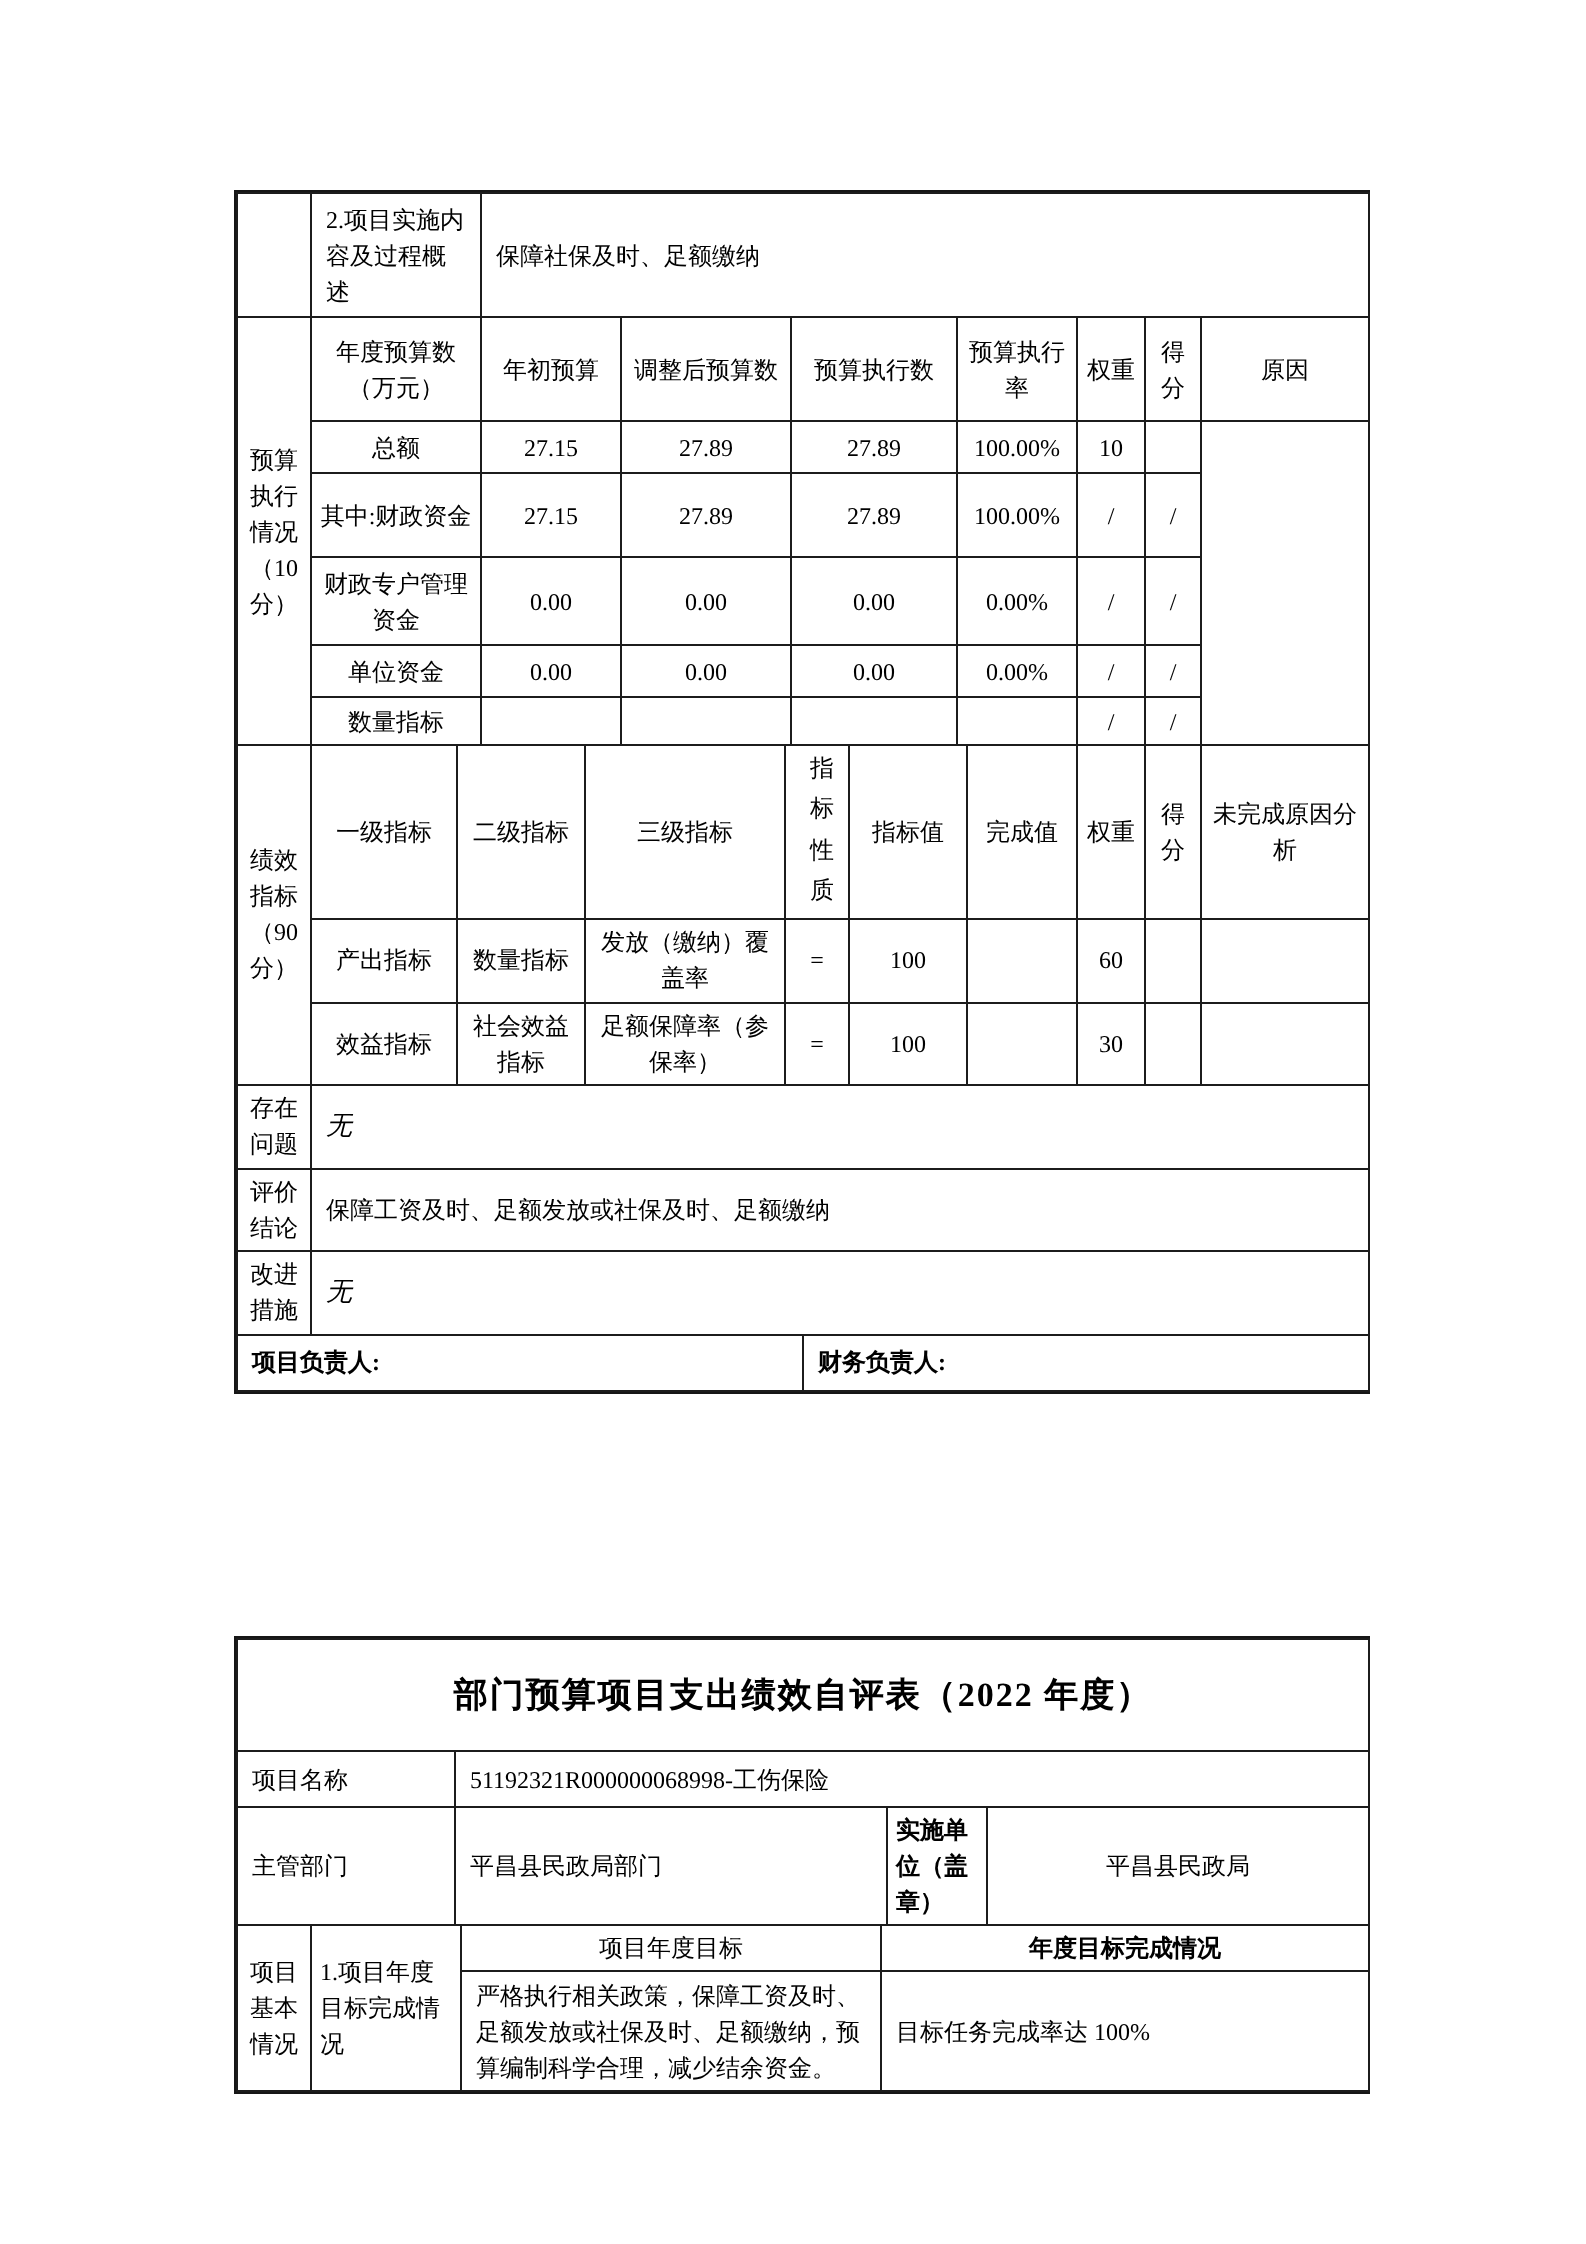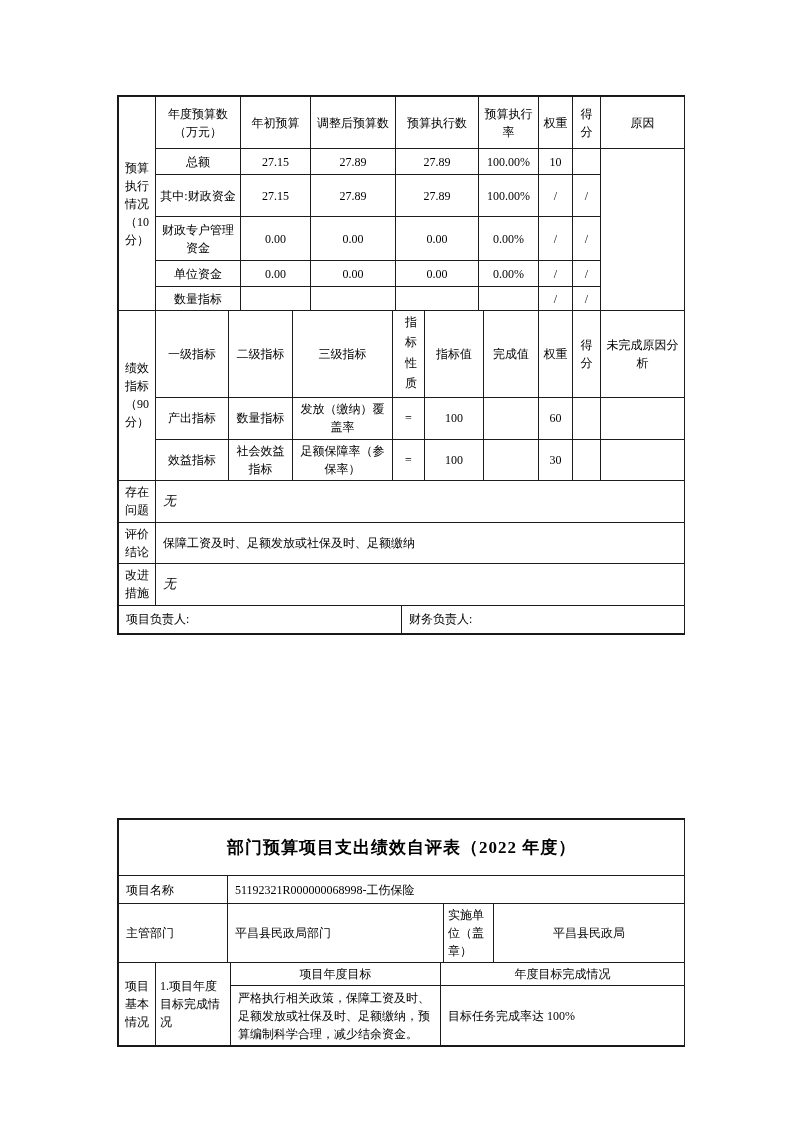--- a/index.html
+++ b/index.html
@@ -12,34 +12,48 @@
   #table1 { top:95px; width:566px; }
   #table2 { top:818px; width:566px; }
   table { border-collapse:collapse; table-layout:fixed; width:566px; margin-top:-1px; }
   table:first-child { margin-top:0; }
   td {
     border:1px solid #1c1c1c; font-size:12px; line-height:1.5;
     text-align:center; vertical-align:middle; padding:2px 3px;
     overflow:hidden; word-wrap:break-word;
   }
   .left  { text-align:left; padding:2px 7px; }
-  .bold  { font-weight:normal; }
+  .bold  { font-weight:bold; }
   .ital  { font-style:italic; font-size:13px; }
   .vert  { padding:2px 12px; word-break:break-all; line-height:1.7;font-family:Liberation Mono, monospace; }
   .title-cell { font-size:17px; font-weight:bold; letter-spacing:1px; }
   .pgnum { position:absolute; top:1022px; left:0; width:100%; text-align:center;
            font-size:12px; font-family:"Liberation Sans","DejaVu Sans",sans-serif; }
 </style>
 </head>
 <body>
 
 <div class="page">
 
   <div class="tbl-outer" id="table1">
 
+    <table>
+      <colgroup>
+          <col style="width:37px">
+          <col style="width:85px">
+          <col style="width:444px">
+        </colgroup>
+      <tbody>
+          <tr style="height:62px">
+        <td></td>
+        <td class="left">2.项目实施内容及过程概述</td>
+        <td class="left">保障社保及时、足额缴纳</td>
+      </tr>
+    </tbody>
+      </table>
 
     <table>
       <colgroup>
         <col style="width:37px">
           <col style="width:85px">
           <col style="width:70px">
           <col style="width:85px">
         <col style="width:83px">
           <col style="width:60px">
           <col style="width:34px">

